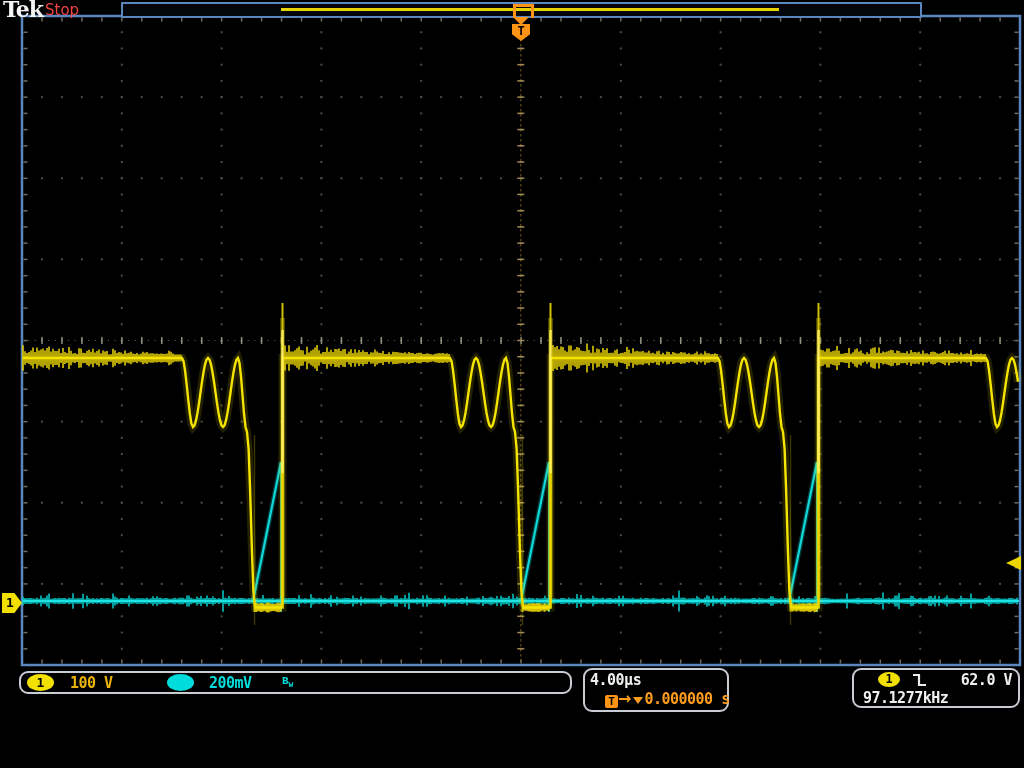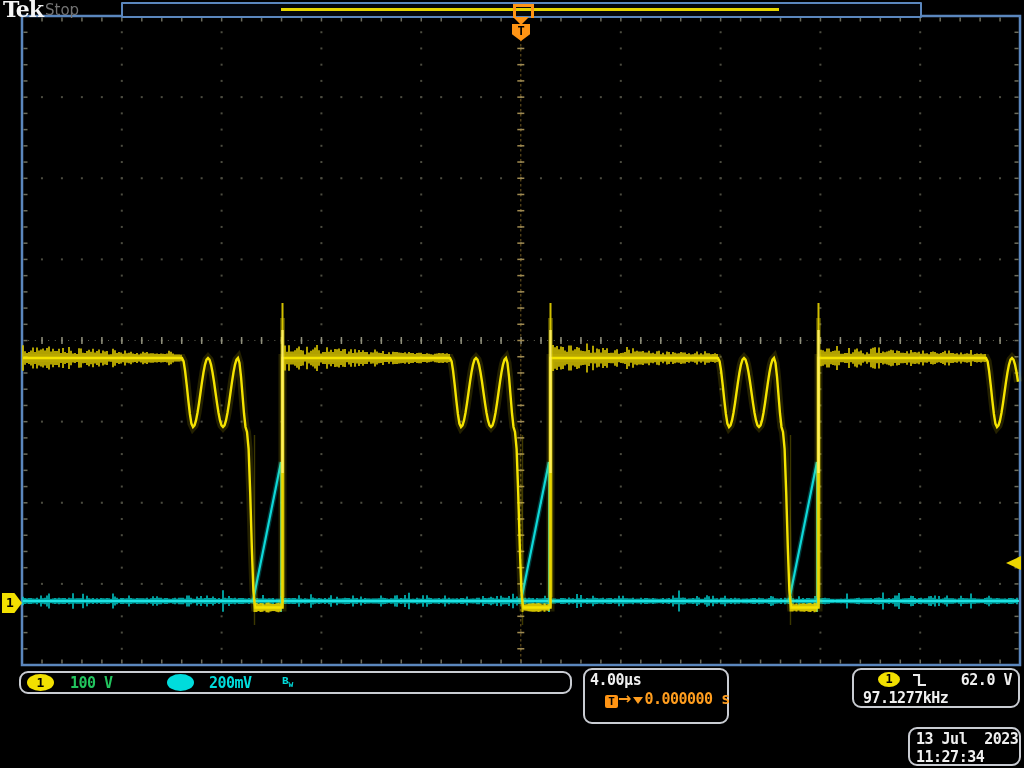--- a/index.html
+++ b/index.html
@@ -2,21 +2,21 @@
 <html><head>
 <meta charset="utf-8">
 <style>
   html,body{margin:0;padding:0;background:#000;}
   .screen{position:relative;width:1024px;height:768px;background:#000;overflow:hidden;
           font-family:"DejaVu Sans Mono",monospace;}
   .abs{position:absolute;}
   
   .tek-logo{left:3px;top:-4px;color:#f4f4f4;font-family:"DejaVu Serif",serif;
             font-weight:bold;font-size:22px;letter-spacing:-1px;}
-  .run-state{left:45px;top:1px;color:#737373;font-family:"DejaVu Sans",sans-serif;font-size:15px;}
+  .run-state{left:45px;top:1px;color:#ef4444;font-family:"DejaVu Sans",sans-serif;font-size:15px;}
   
   .recbar{left:121px;top:2px;width:797px;height:12px;background:#04060a;
           border:2px solid #5b87be;border-radius:1px;}
   .recline{left:158px;top:4px;width:498px;height:3px;background:#e5d400;}
   .recbracket{left:390px;top:0px;width:15px;height:11px;
               border-left:3px solid #ff9414;border-right:3px solid #ff9414;border-top:3px solid #ff9414;}
   
   #scope-svg{left:0;top:0;}
   
   .tflag-tri{left:513px;top:17px;width:0;height:0;border-left:8px solid transparent;
@@ -27,29 +27,29 @@
   
   .ch1mark{left:2px;top:593px;width:20px;height:20px;background:#f2e000;
            clip-path:polygon(0 0,62% 0,100% 50%,62% 100%,0 100%);
            color:#000;font-weight:bold;font-size:13px;line-height:20px;padding-left:4px;box-sizing:border-box;}
   
   .trigarrow{left:1006px;top:556px;width:0;height:0;border-top:7px solid transparent;
              border-bottom:7px solid transparent;border-right:15px solid #ecd600;}
   
   .box{background:#000;border:2px solid #c9ccd2;border-radius:9px;box-sizing:border-box;color:#f0f0f0;}
   .chbox{left:19px;top:671px;width:553px;height:23px;}
-  .tbox{left:583px;top:668px;width:146px;height:56px;}
+  .tbox{left:583px;top:668px;width:146px;height:44px;}
   .sbox{left:738px;top:668px;width:108px;height:40px;}
   .trbox{left:852px;top:668px;width:168px;height:40px;}
   .datebox{left:908px;top:727px;width:113px;height:39px;}
   .val{font-size:15px;font-weight:bold;letter-spacing:-0.5px;white-space:pre;}
   .badge{background:#f2e000;color:#000;border-radius:50%;text-align:center;
          font-weight:bold;font-size:13px;}
   .badge.cyan{background:#00dcdc;}
-  .yellow{color:#22c55e;} .cyan{color:#00dcdc;} .orange{color:#ff9d1e;}
+  .yellow{color:#eab308;} .cyan{color:#00dcdc;} .orange{color:#ff9d1e;}
   .bw{font-size:11px;font-weight:bold;font-family:Liberation Mono, monospace;} .bw sub{font-size:8px;}
   .tsq{display:inline-block;width:13px;height:13px;background:#ff9414;color:#000;
        border-radius:2px;font-size:11px;font-weight:bold;text-align:center;line-height:13px;vertical-align:-1px;}
   .tri-dn{display:inline-block;width:0;height:0;border-left:5px solid transparent;
           border-right:5px solid transparent;border-top:7px solid #ff9d1e;margin:0 1px 0 2px;}
   .arr{font-family:"DejaVu Sans",sans-serif;color:#ff9d1e;font-weight:bold;}
 </style>
 </head>
 <body>
 
@@ -1538,17 +1538,13 @@
 
   <div class="abs box trbox">
     <div class="abs badge" style="left:24px;top:2px;width:22px;height:15px;line-height:15px;font-size:12px;">1</div>
     <svg class="abs" style="left:57px;top:2px;" width="18" height="16">
       <path d="M2,3 H8 V13 H15" stroke="#ececec" stroke-width="2.2" fill="none"></path>
     </svg>
     <span class="abs val" style="right:6px;top:1px;">62.0 V</span>
     <span class="abs val" style="left:9px;top:19px;">97.1277kHz</span>
   </div>
 
-  <div class="abs box datebox">
-    <span class="abs val" style="left:6px;top:1px;">13 Jul  2023</span>
-    <span class="abs val" style="left:6px;top:19px;">11:27:34</span>
-  </div>
 </div>
 
 </body></html>

